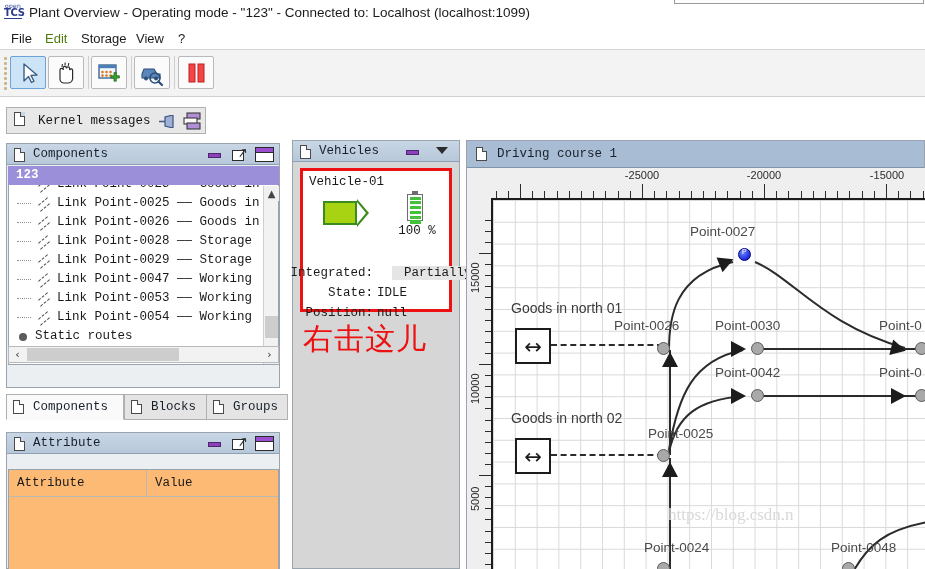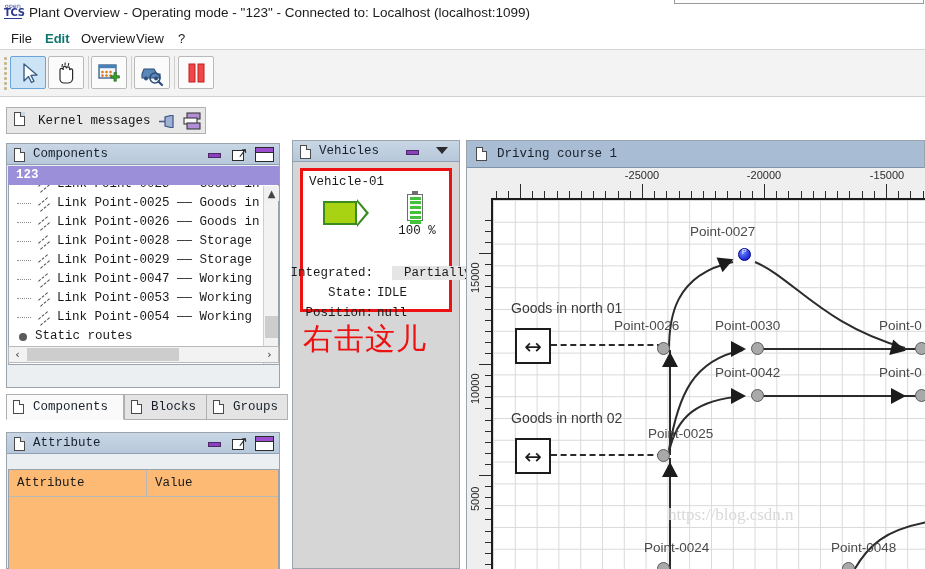--- a/index.html
+++ b/index.html
@@ -15,21 +15,21 @@
     font-family:"DejaVu Sans", sans-serif;color:#2b3a8f;line-height:1;}
   #app-logo .l1{font-size:6px;letter-spacing:.3px;display:block;margin-left:1px;}
   #app-logo .l2{font-size:10px;font-weight:bold;display:block;margin-top:-1px;letter-spacing:-0.3px;}
   #app-logo .l3{display:block;border-bottom:1px solid #2b3a8f;width:18px;margin-top:0px;}
   #title-text{position:absolute;left:29px;top:5px;font-size:13.5px;color:#1b1b1b;white-space:nowrap;}
   #clipped-box{position:absolute;left:674px;top:-12px;width:250px;height:16px;
     border:1px solid #9a9a9a;background:#fdfdfd;box-sizing:border-box;}
   
   #menubar{position:absolute;left:0;top:27px;width:925px;height:23px;background:#fff;}
   .menu-item{position:absolute;top:3px;font-size:13px;color:#1b1b1b;cursor:default;padding:1px 3px;}
-  .menu-item.disabled{color:#0f766e;font-weight:bold;}
+  .menu-item.disabled{color:#4d7c0f;}
   #menu-sep{position:absolute;left:0;top:49px;width:925px;height:1px;background:#d4d4d4;}
   
   #toolbar{position:absolute;left:0;top:50px;width:925px;height:46px;background:#f3f3f3;
     border-bottom:1px solid #d0d0d0;}
   .grip{position:absolute;left:4px;top:57px;width:4px;height:30px;}
   .grip i{display:block;width:3px;height:3px;background:#c8b78a;margin-bottom:2px;border-radius:1px;}
   .tbtn{position:absolute;top:56px;width:36px;height:33px;border:1px solid #b9b9b9;
     background:#fbfbfb;border-radius:2px;box-sizing:border-box;}
   .tbtn.sel{background:#cde4f7;border-color:#6aa4d8;}
   .tsep{position:absolute;top:56px;width:1px;height:33px;background:#cfcfcf;}
@@ -192,21 +192,21 @@
     <span class="l2">TCS</span>
     <span class="l3"></span>
   </div>
   <div id="title-text">Plant Overview - Operating mode - "123" - Connected to: Localhost (localhost:1099)</div>
   <div id="clipped-box"></div>
 </div>
 
 <div id="menubar">
   <div class="menu-item" style="left:8px">File</div>
   <div class="menu-item disabled" style="left:42px">Edit</div>
-  <div class="menu-item" style="left:78px">Overview</div>
+  <div class="menu-item" style="left:78px">Storage</div>
   <div class="menu-item" style="left:133px">View</div>
   <div class="menu-item" style="left:175px">?</div>
 </div>
 <div id="menu-sep"></div>
 
 <div id="toolbar"></div>
 <div class="grip">
   <i></i>
     <i></i>
     <i></i>

